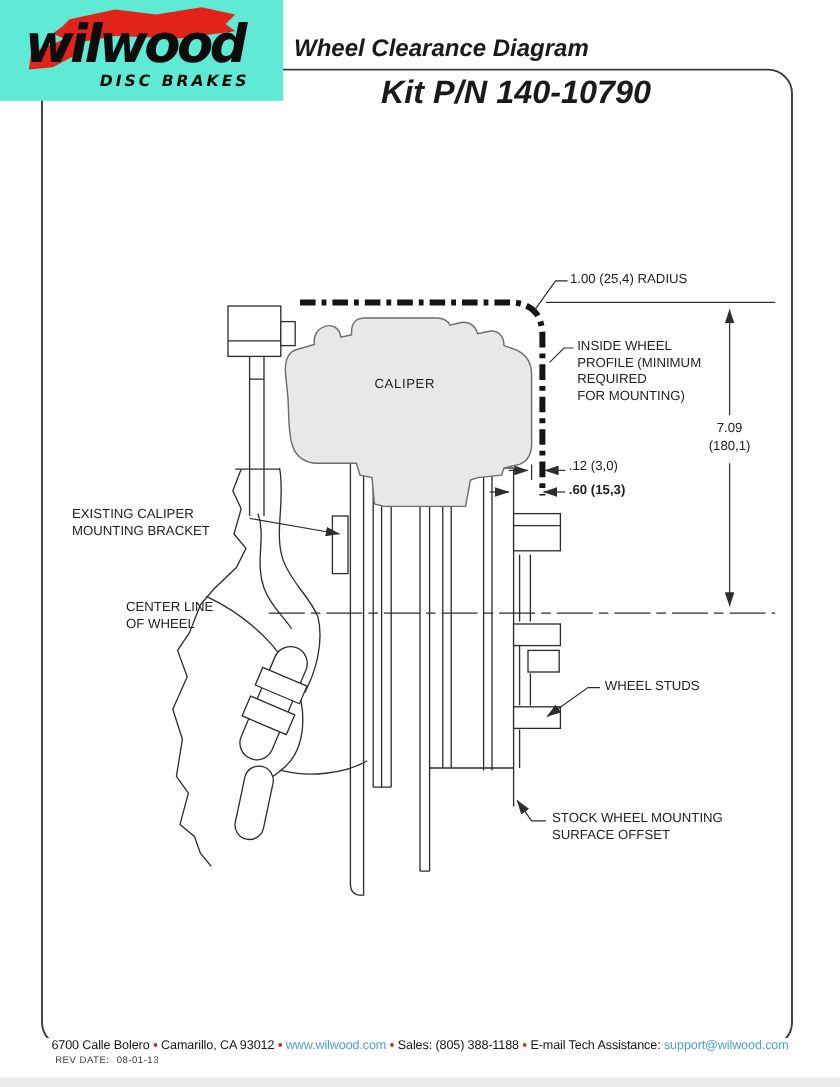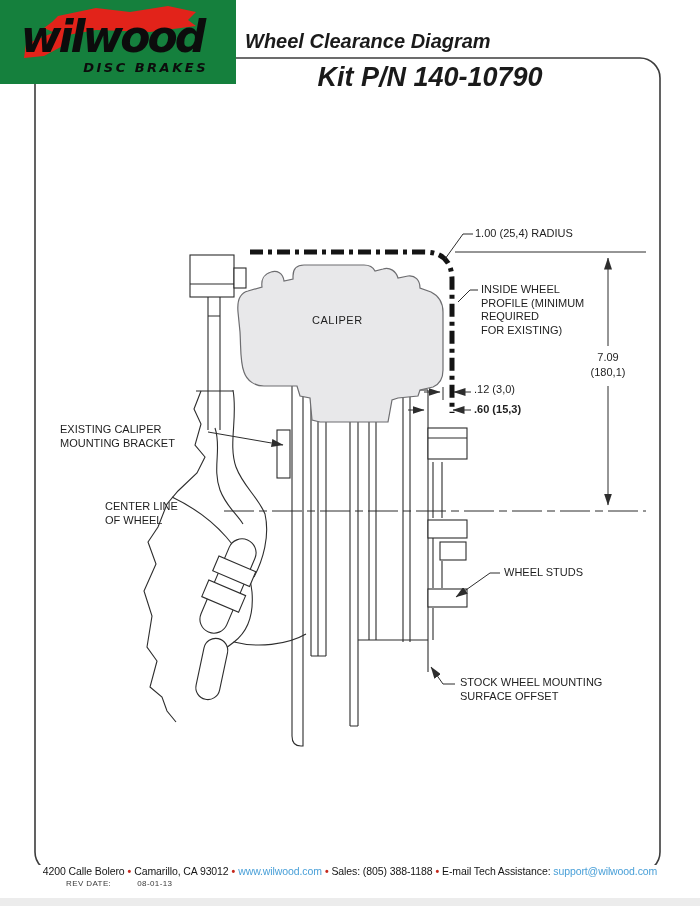--- a/index.html
+++ b/index.html
@@ -1,35 +1,35 @@
 <!DOCTYPE html>
 <html><head>
 <meta charset="utf-8">
 <style>
   html,body{margin:0;padding:0;}
   body{width:700px;height:906px;position:relative;background:#ffffff;
        font-family:"Liberation Sans",sans-serif;overflow:hidden;}
   .abs{position:absolute;}
   
-  .logo-box{left:0;top:0;width:236px;height:84px;background:#15803d;z-index:5;}
+  .logo-box{left:0;top:0;width:236px;height:84px;background:#5eead4;z-index:5;}
   .title-1{left:245px;top:30px;width:370px;font-size:20px;
            font-weight:bold;font-style:italic;color:#1a1a1a;z-index:4;}
   .title-2{left:245px;top:62px;width:370px;text-align:center;font-size:27px;
            font-weight:bold;font-style:italic;color:#1a1a1a;z-index:4;}
   
   .lbl{font-size:11px;line-height:13.5px;color:#1e1e1e;white-space:nowrap;z-index:3;}
   .dim-center{text-align:center;}
   
   .footer-line{left:50%;top:865px;transform:translateX(-50%);background:#fff;
                padding:0 7px;font-size:10.5px;letter-spacing:-0.1px;color:#151515;
                white-space:nowrap;z-index:6;}
   .footer-line .bullet{color:#c5281c;font-weight:bold;padding:0 3px;}
   .footer-line .link{color:#4aa0d8;text-decoration:none;}
   .rev-line{left:46px;top:879px;font-size:8px;letter-spacing:0.4px;color:#3a3a3a;z-index:6;}
-  .rev-line span{margin-right:6px;margin-left:20px;}
+  .rev-line span{margin-right:6px;}
   .bottom-strip{left:0;top:898px;width:700px;height:8px;background:#ececec;}
   svg text{font-family:"DejaVu Sans",sans-serif;}
 </style>
 </head>
 <body>
 
 <svg class="abs" style="left:0;top:0;z-index:1;" width="700" height="906" viewBox="0 0 700 906">
   <defs>
     <marker id="arr" markerUnits="userSpaceOnUse" markerWidth="12" markerHeight="8" refX="11.5" refY="4" orient="auto">
       <path d="M0,0 L12,4 L0,8 Z" fill="#2d2d2d"></path>
@@ -158,21 +158,21 @@
 
 <div class="abs title-1">Wheel Clearance Diagram</div>
 <div class="abs title-2">Kit P/N 140-10790</div>
 
 <div class="abs lbl" style="left:475px;top:227px;">1.00 (25,4) RADIUS</div>
 
 <div class="abs lbl" style="left:481px;top:283px;">
   <div>INSIDE WHEEL</div>
   <div>PROFILE (MINIMUM</div>
   <div>REQUIRED</div>
-  <div>FOR EXISTING)</div>
+  <div>FOR MOUNTING)</div>
 </div>
 
 <div class="abs lbl" style="left:312px;top:314px;letter-spacing:0.5px;">CALIPER</div>
 
 <div class="abs lbl dim-center" style="left:580px;top:350px;width:56px;line-height:15px;">
   <div>7.09</div>
   <div>(180,1)</div>
 </div>
 
 <div class="abs lbl" style="left:474px;top:383px;">.12 (3,0)</div>
@@ -189,21 +189,21 @@
 </div>
 
 <div class="abs lbl" style="left:504px;top:566px;">WHEEL STUDS</div>
 
 <div class="abs lbl" style="left:460px;top:676px;">
   <div>STOCK WHEEL MOUNTING</div>
   <div>SURFACE OFFSET</div>
 </div>
 
 <div class="abs footer-line">
-  <span>4200 Calle Bolero</span><span class="bullet">•</span><span>Camarillo, CA 93012</span><span class="bullet">•</span><span class="link">www.wilwood.com</span><span class="bullet">•</span><span>Sales: (805) 388-1188</span><span class="bullet">•</span><span>E-mail Tech Assistance:</span>
+  <span>6700 Calle Bolero</span><span class="bullet">•</span><span>Camarillo, CA 93012</span><span class="bullet">•</span><span class="link">www.wilwood.com</span><span class="bullet">•</span><span>Sales: (805) 388-1188</span><span class="bullet">•</span><span>E-mail Tech Assistance:</span>
   <span class="link">support@wilwood.com</span>
 </div>
 
 <div class="abs rev-line">
   <span>REV DATE:</span><span>08-01-13</span>
 </div>
 
 <div class="abs bottom-strip"></div>
 
 </body></html>

